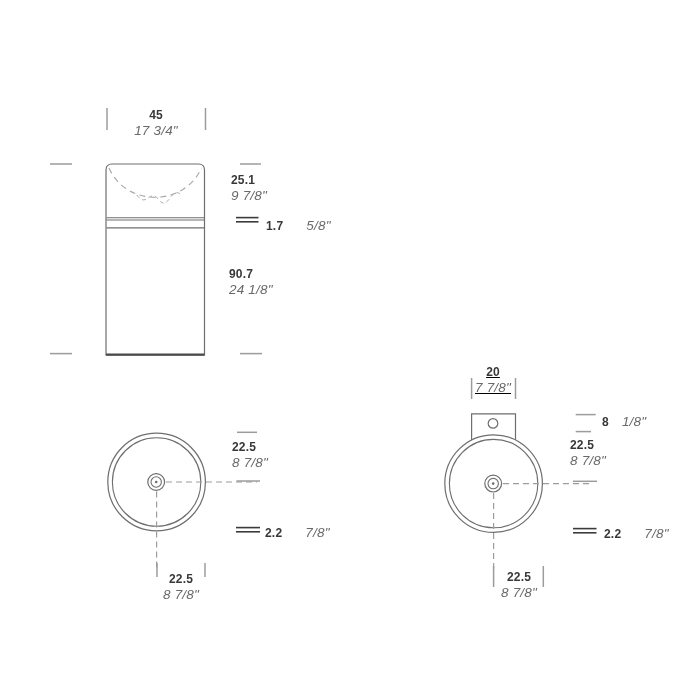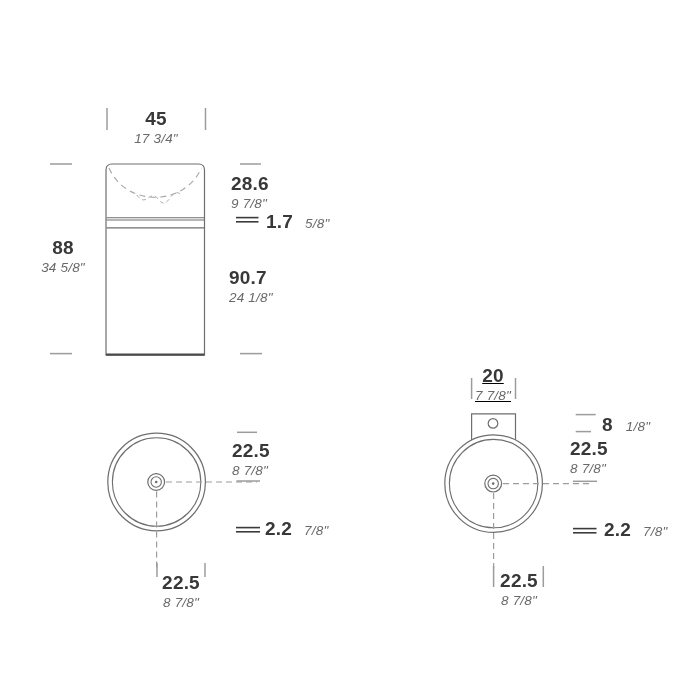--- a/index.html
+++ b/index.html
@@ -4,29 +4,29 @@
 <style>
   html,body{margin:0;padding:0;background:#ffffff;}
   #stage{
     position:relative;width:700px;height:700px;background:#ffffff;overflow:hidden;
     font-family:"Liberation Sans","DejaVu Sans",sans-serif;
   }
   #linework{position:absolute;left:0;top:0;}
   .label{position:absolute;line-height:1.08;}
   .label.center{text-align:center;}
   .metric{
-    display:block;font-size:19px;font-weight:600;color:#383838;letter-spacing:.2px;
+    display:block;font-size:12px;font-weight:600;color:#383838;letter-spacing:.2px;
   }
   .imperial{
     display:block;font-size:13.5px;font-style:italic;color:#696969;margin-top:2px;letter-spacing:.2px;
   }
   .dim-row{position:absolute;display:flex;align-items:baseline;}
   .dim-row .metric{display:inline;}
   .dim-row .imperial{display:inline;margin-top:0;}
-  .gap12{gap:12px;} .gap13{gap:13px;}
+  .gap12{gap:23px;margin-top:7px;} .gap13{gap:13px;}
 </style>
 </head>
 <body>
 
 <div id="stage">
 
   <svg id="linework" width="700" height="700" viewBox="0 0 700 700">
 
     <g>
       <path d="M106 355 L106 170 Q106 164 112 164 L198.5 164 Q204.5 164 204.5 170 L204.5 355 Z" fill="#ffffff" stroke="#6e6e6e" stroke-width="1.2"></path>
@@ -99,27 +99,23 @@
       <line x1="573" y1="528.6" x2="596.5" y2="528.6"></line>
       <line x1="573" y1="532.8" x2="596.5" y2="532.8"></line>
     </g>
   </svg>
 
   <div class="label center" style="left:106px;top:109px;width:100px;">
     <span class="metric">45</span>
     <span class="imperial">17 3/4"</span>
   </div>
 
-  <div class="label center" style="left:22px;top:238px;width:82px;">
-    <span class="metric">88</span>
-    <span class="imperial">34 5/8"</span>
-  </div>
 
   <div class="label" style="left:231px;top:174px;">
-    <span class="metric">28.6</span>
+    <span class="metric">25.1</span>
     <span class="imperial">9 7/8"</span>
   </div>
 
   <div class="dim-row gap12" style="left:266px;top:211px;">
     <span class="metric">1.7</span>
     <span class="imperial">5/8"</span>
   </div>
 
   <div class="label" style="left:229px;top:268px;">
     <span class="metric">90.7</span>

